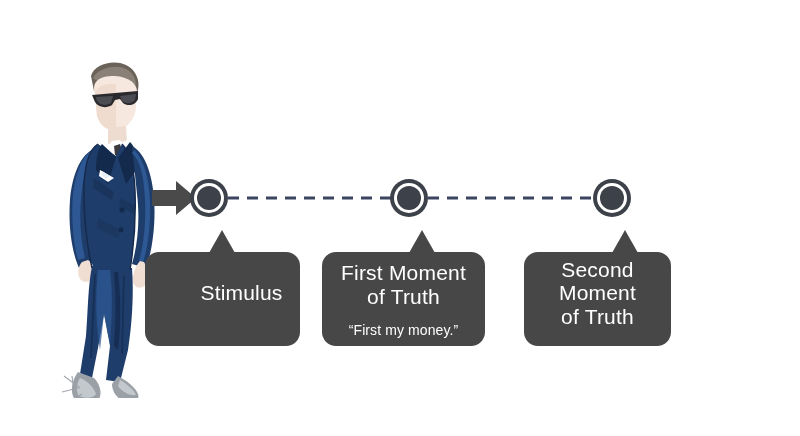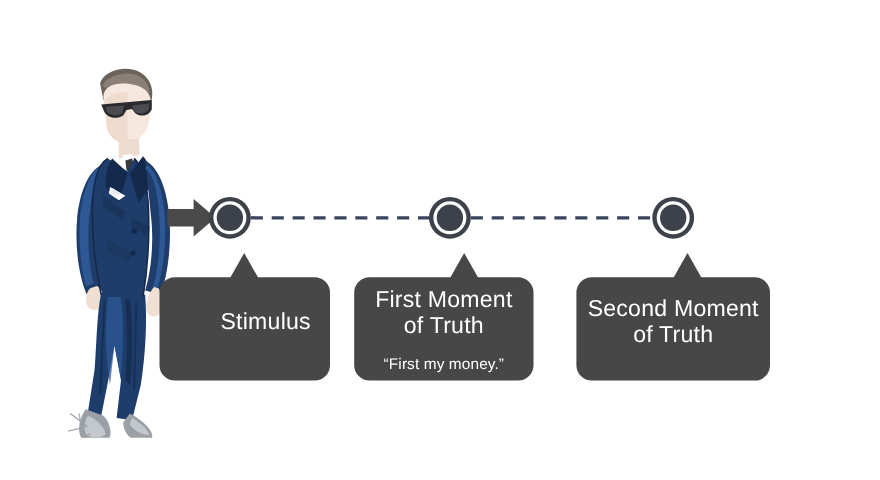--- a/index.html
+++ b/index.html
@@ -215,19 +215,19 @@
     <div class="title">Stimulus</div>
   </div>
 
   <div class="callout" style="left:322px; top:252px; width:163px; height:94px;">
     <div class="tail" style="left:87px; transform:none;"></div>
     <div class="title">First Moment
 of Truth</div>
     <div class="quote">“First my money.”</div>
   </div>
 
-  <div class="callout" style="left:524px; top:252px; width:176px; height:94px;gap:40px;">
+  <div class="callout" style="left:524px; top:252px; width:147px; height:94px;gap:40px;">
     <div class="tail" style="left:88px; transform:none;"></div>
     <div class="title">Second Moment
 of Truth</div>
   </div>
 
 </div>
 
 </body></html>

